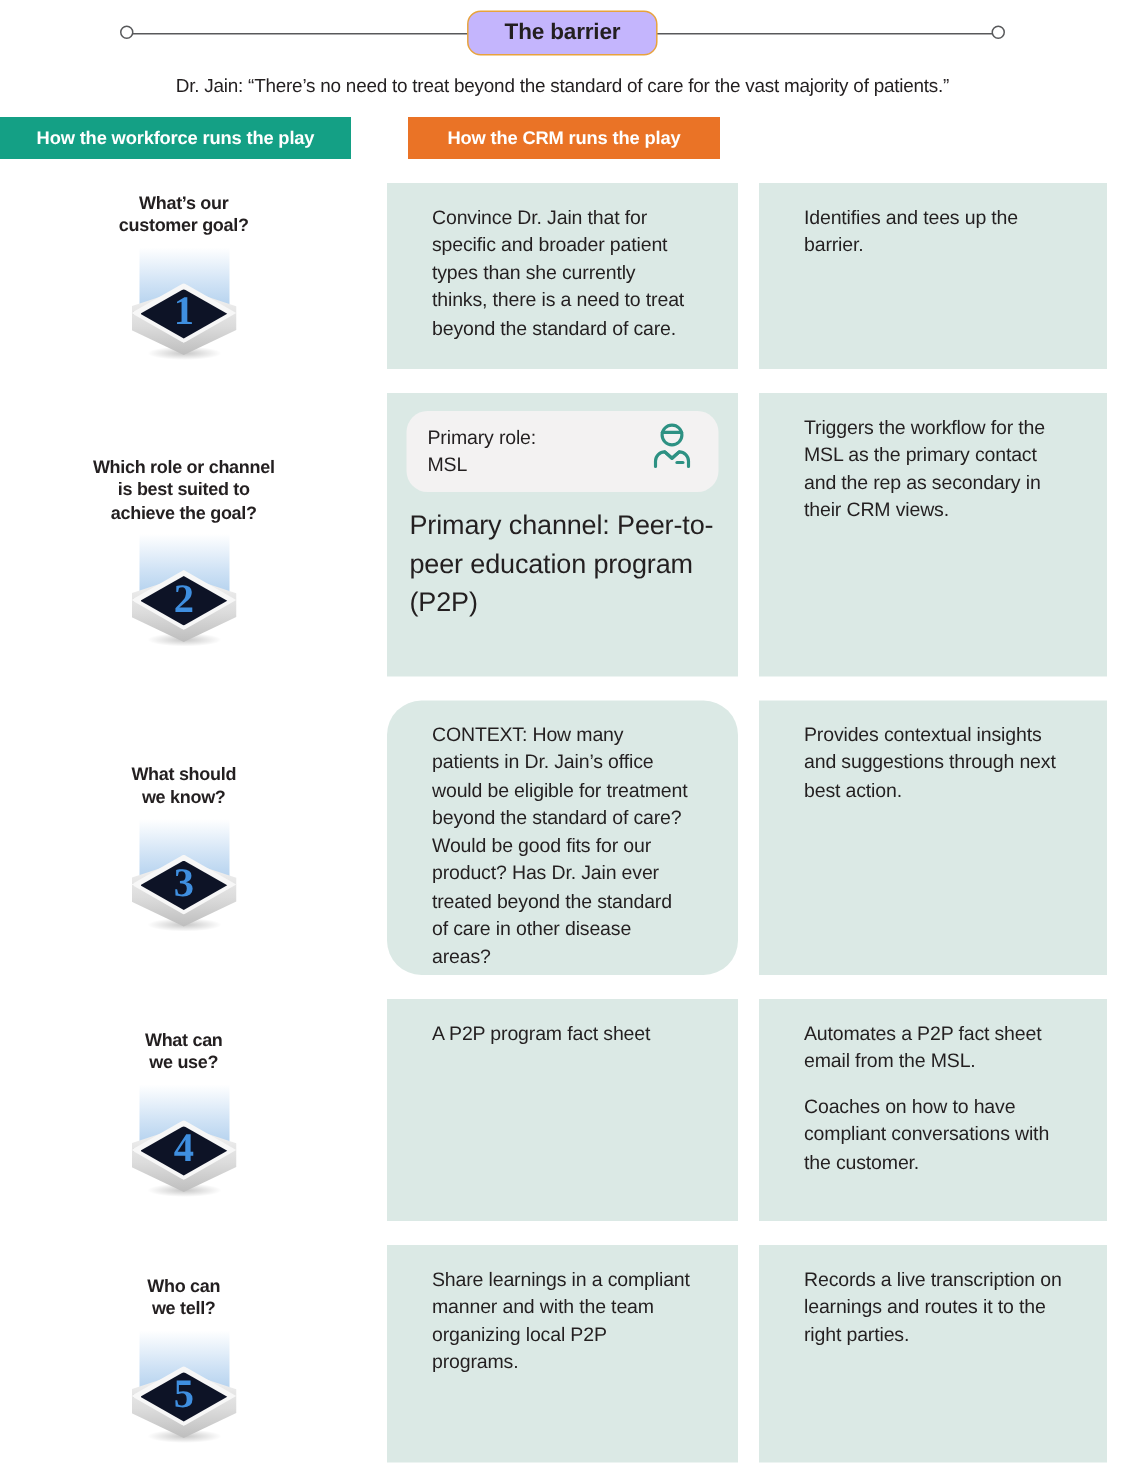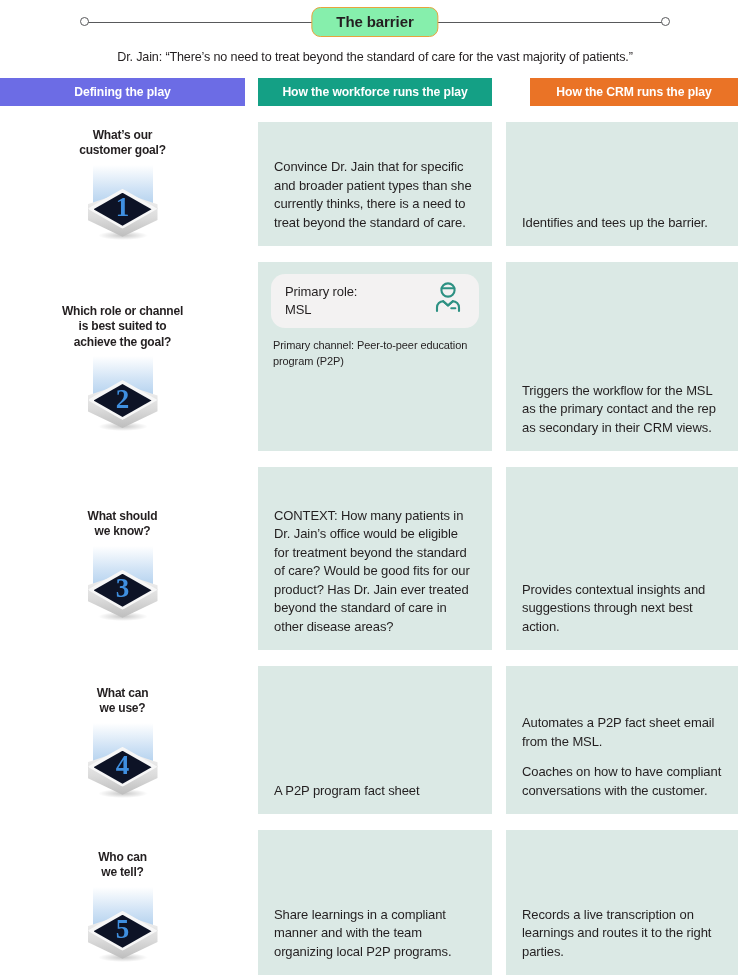--- a/index.html
+++ b/index.html
@@ -40,21 +40,21 @@
     background: #ffffff;
     box-sizing: border-box;
   }
   .endpoint.left  { left: 80px; }
   .endpoint.right { right: 80px; }
   .title-box {
     position: absolute;
     left: 50%;
     top: 1px;
     transform: translateX(-50%);
-    background: #86efac;
+    background: #c4b5fd;
     border: 1.6px solid #e8a33d;
     border-radius: 9px;
     padding: 5px 24px 6px 24px;
     font-size: 15px;
     font-weight: bold;
     color: #231f20;
     white-space: nowrap;
     letter-spacing: -0.1px;
   }
 
@@ -182,24 +182,24 @@
     top: 66px;
     width: 50px;
     height: 9px;
     background: radial-gradient(ellipse at center, rgba(0,0,0,0.22) 0%, rgba(0,0,0,0) 70%);
   }
 
   
   .box {
     background: #dbe9e5;
     box-sizing: border-box;
-    padding: 14px 16px;
+    padding: 14px 30px;
     display: flex;
     flex-direction: column;
-    justify-content: flex-end;
+    justify-content: flex-start;
     font-size: 13px;
     line-height: 1.42;
     color: #231f20;
     letter-spacing: -0.1px;
   }
   .box p { margin: 0; }
   .box p + p { margin-top: 12px; }
 
   
   .box.roles {
@@ -215,44 +215,41 @@
     padding: 7px 14px 8px 14px;
     margin-bottom: 8px;
   }
   .role-label {
     font-size: 13px;
     line-height: 1.35;
     color: #231f20;
   }
   .role-icon { flex: 0 0 auto; }
   .channel-text {
-    font-size: 11px;
+    font-size: 18px;
     line-height: 1.4;
     color: #231f20;
     padding: 2px 2px 0 2px;
   }
 </style>
 </head>
 <body>
 
 <div class="timeline">
   <div class="timeline-line"></div>
   <div class="endpoint left"></div>
   <div class="endpoint right"></div>
   <div class="title-box">The barrier</div>
 </div>
 
 <div class="quote">Dr. Jain: “There’s no need to treat beyond the standard of care for the vast majority of patients.”</div>
 
 <div class="grid">
 
   <div class="row head-row">
-    <div class="col col-1">
-      <div class="head-bar head-defining">Defining the play</div>
-    </div>
     <div class="col col-2">
       <div class="head-bar head-workforce">How the workforce runs the play</div>
     </div>
     <div class="col col-3">
       <div class="head-bar head-crm">How the CRM runs the play</div>
     </div>
   </div>
 
   <div class="row" style="height:124px;">
     <div class="col col-1 q-cell">
@@ -342,21 +339,21 @@
       <div class="badge">
         <div class="badge-bg"></div>
         <div class="badge-shadow"></div>
         <div class="badge-base"></div>
         <div class="badge-top"></div>
         <div class="badge-face"></div>
         <div class="badge-num">3</div>
       </div>
     </div>
     <div class="col col-2">
-      <div class="box" style="height:100%;">
+      <div class="box" style="height:100%;border-radius:23px;">
         <p>CONTEXT: How many patients in Dr. Jain’s office would be eligible for treatment beyond the standard of care? Would be good fits for our product? Has Dr. Jain ever treated beyond the standard of care in other disease areas?</p>
       </div>
     </div>
     <div class="col col-3">
       <div class="box" style="height:100%;">
         <p>Provides contextual insights and suggestions through next best action.</p>
       </div>
     </div>
   </div>
 

